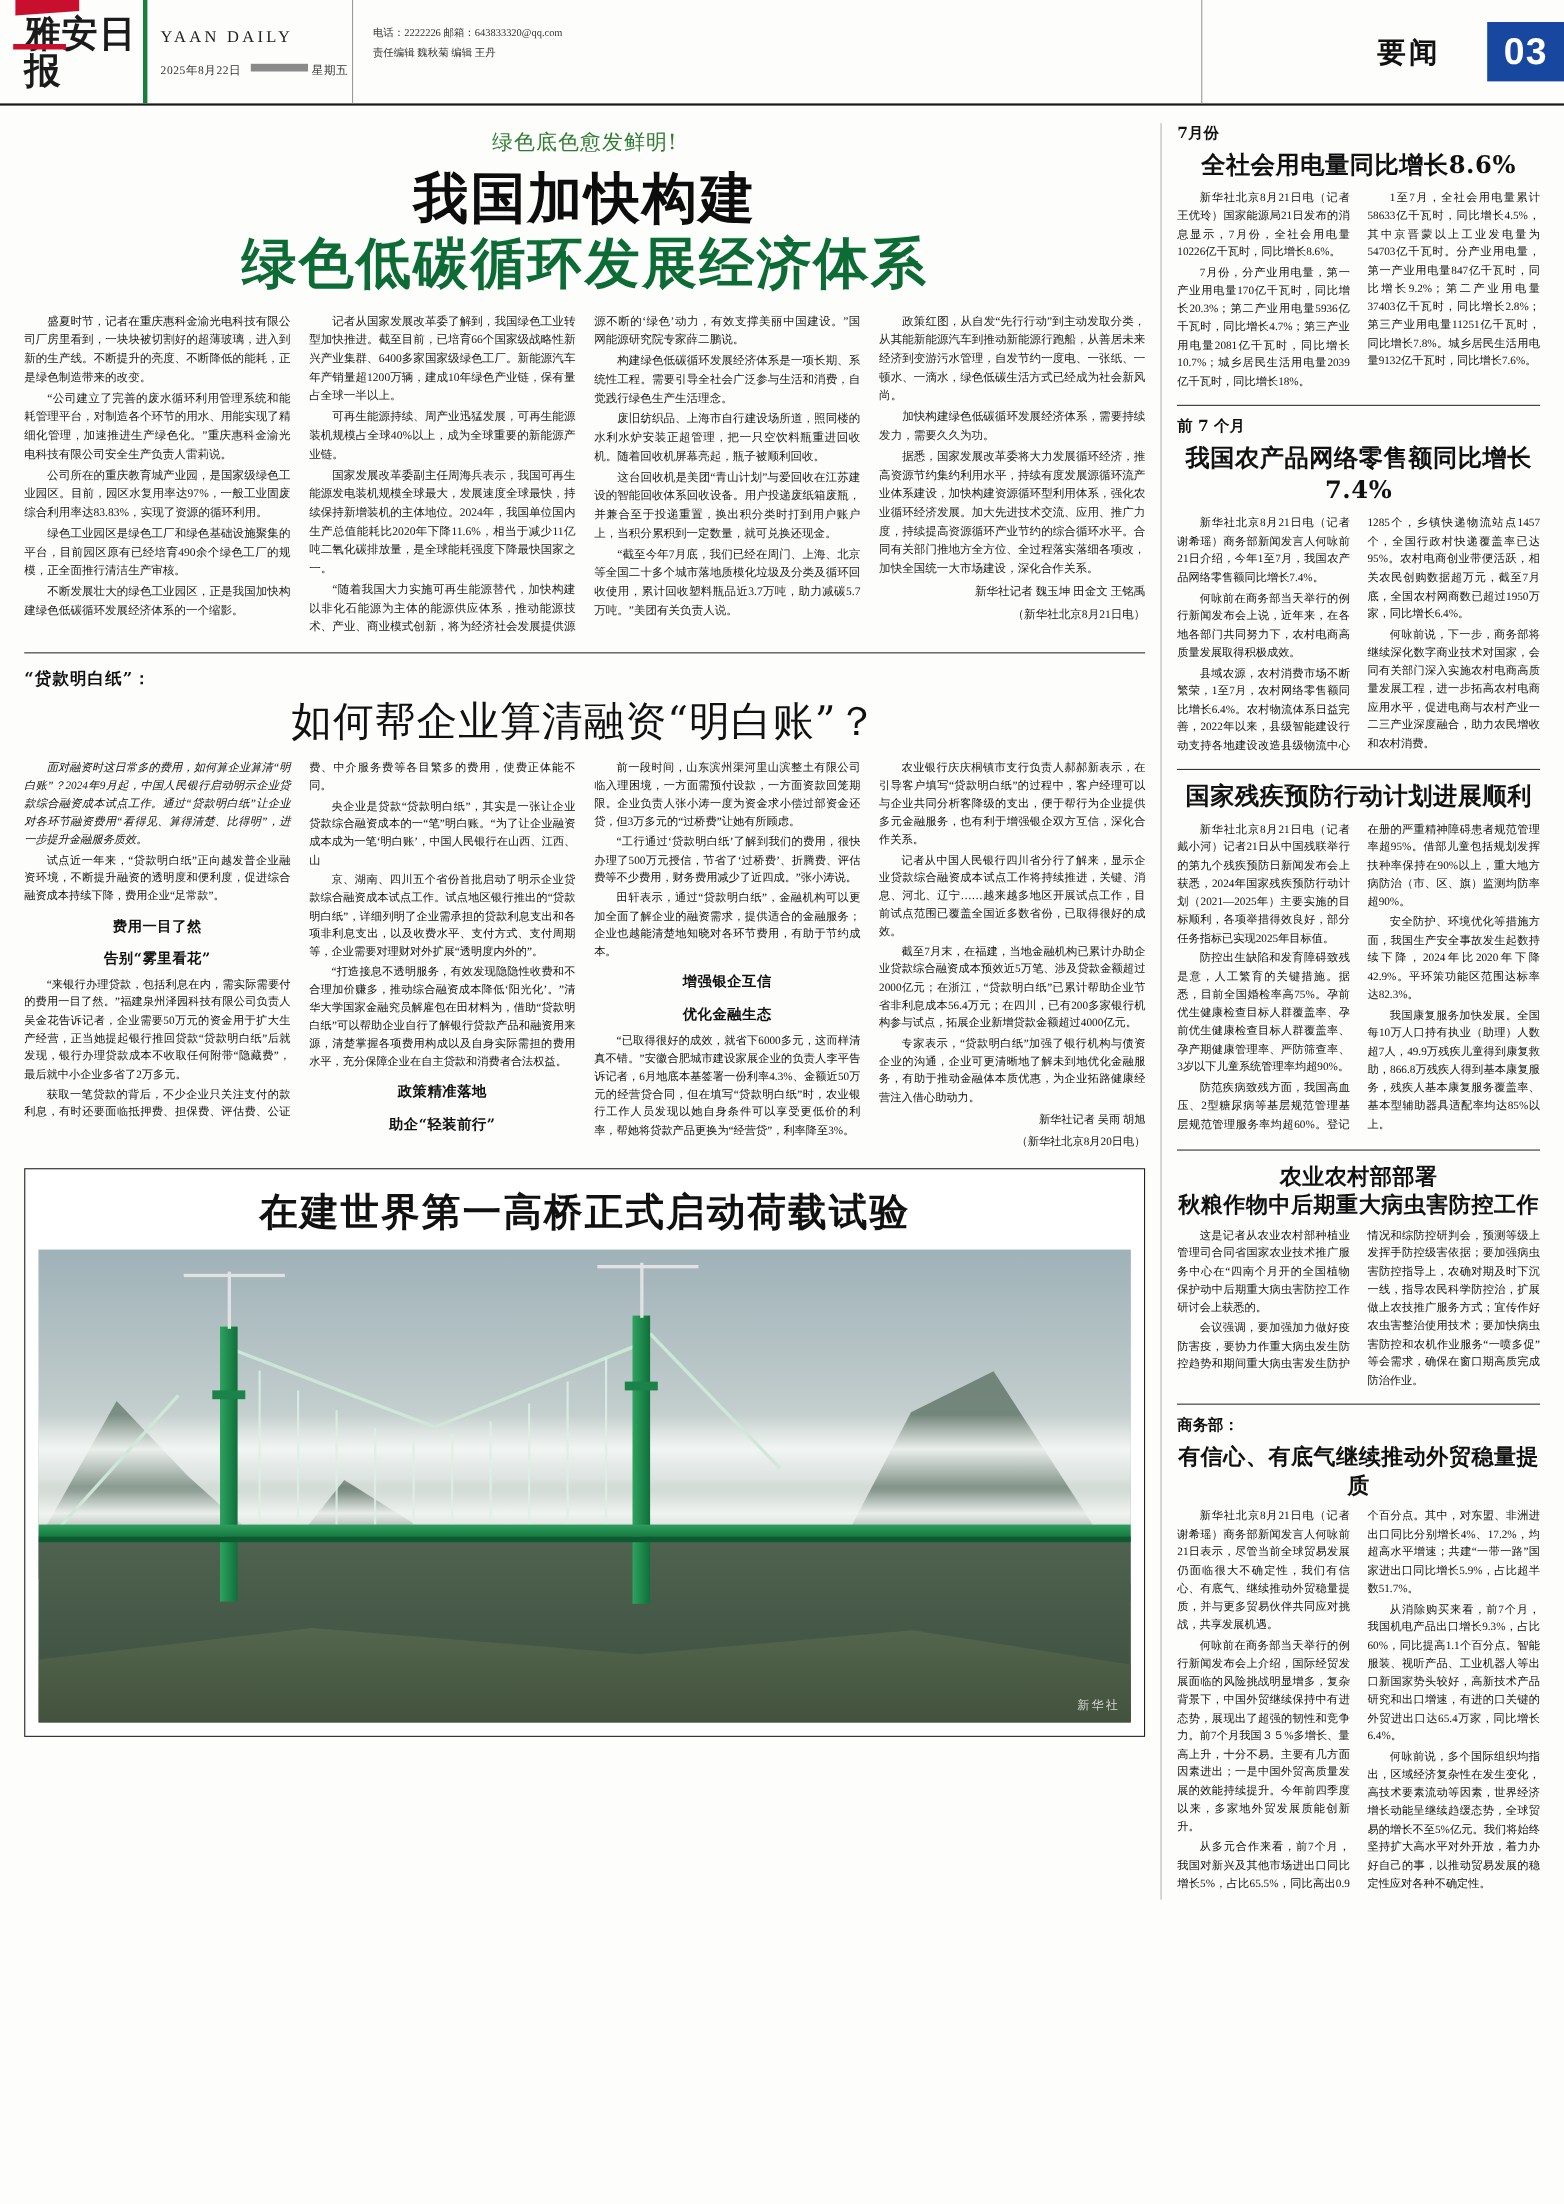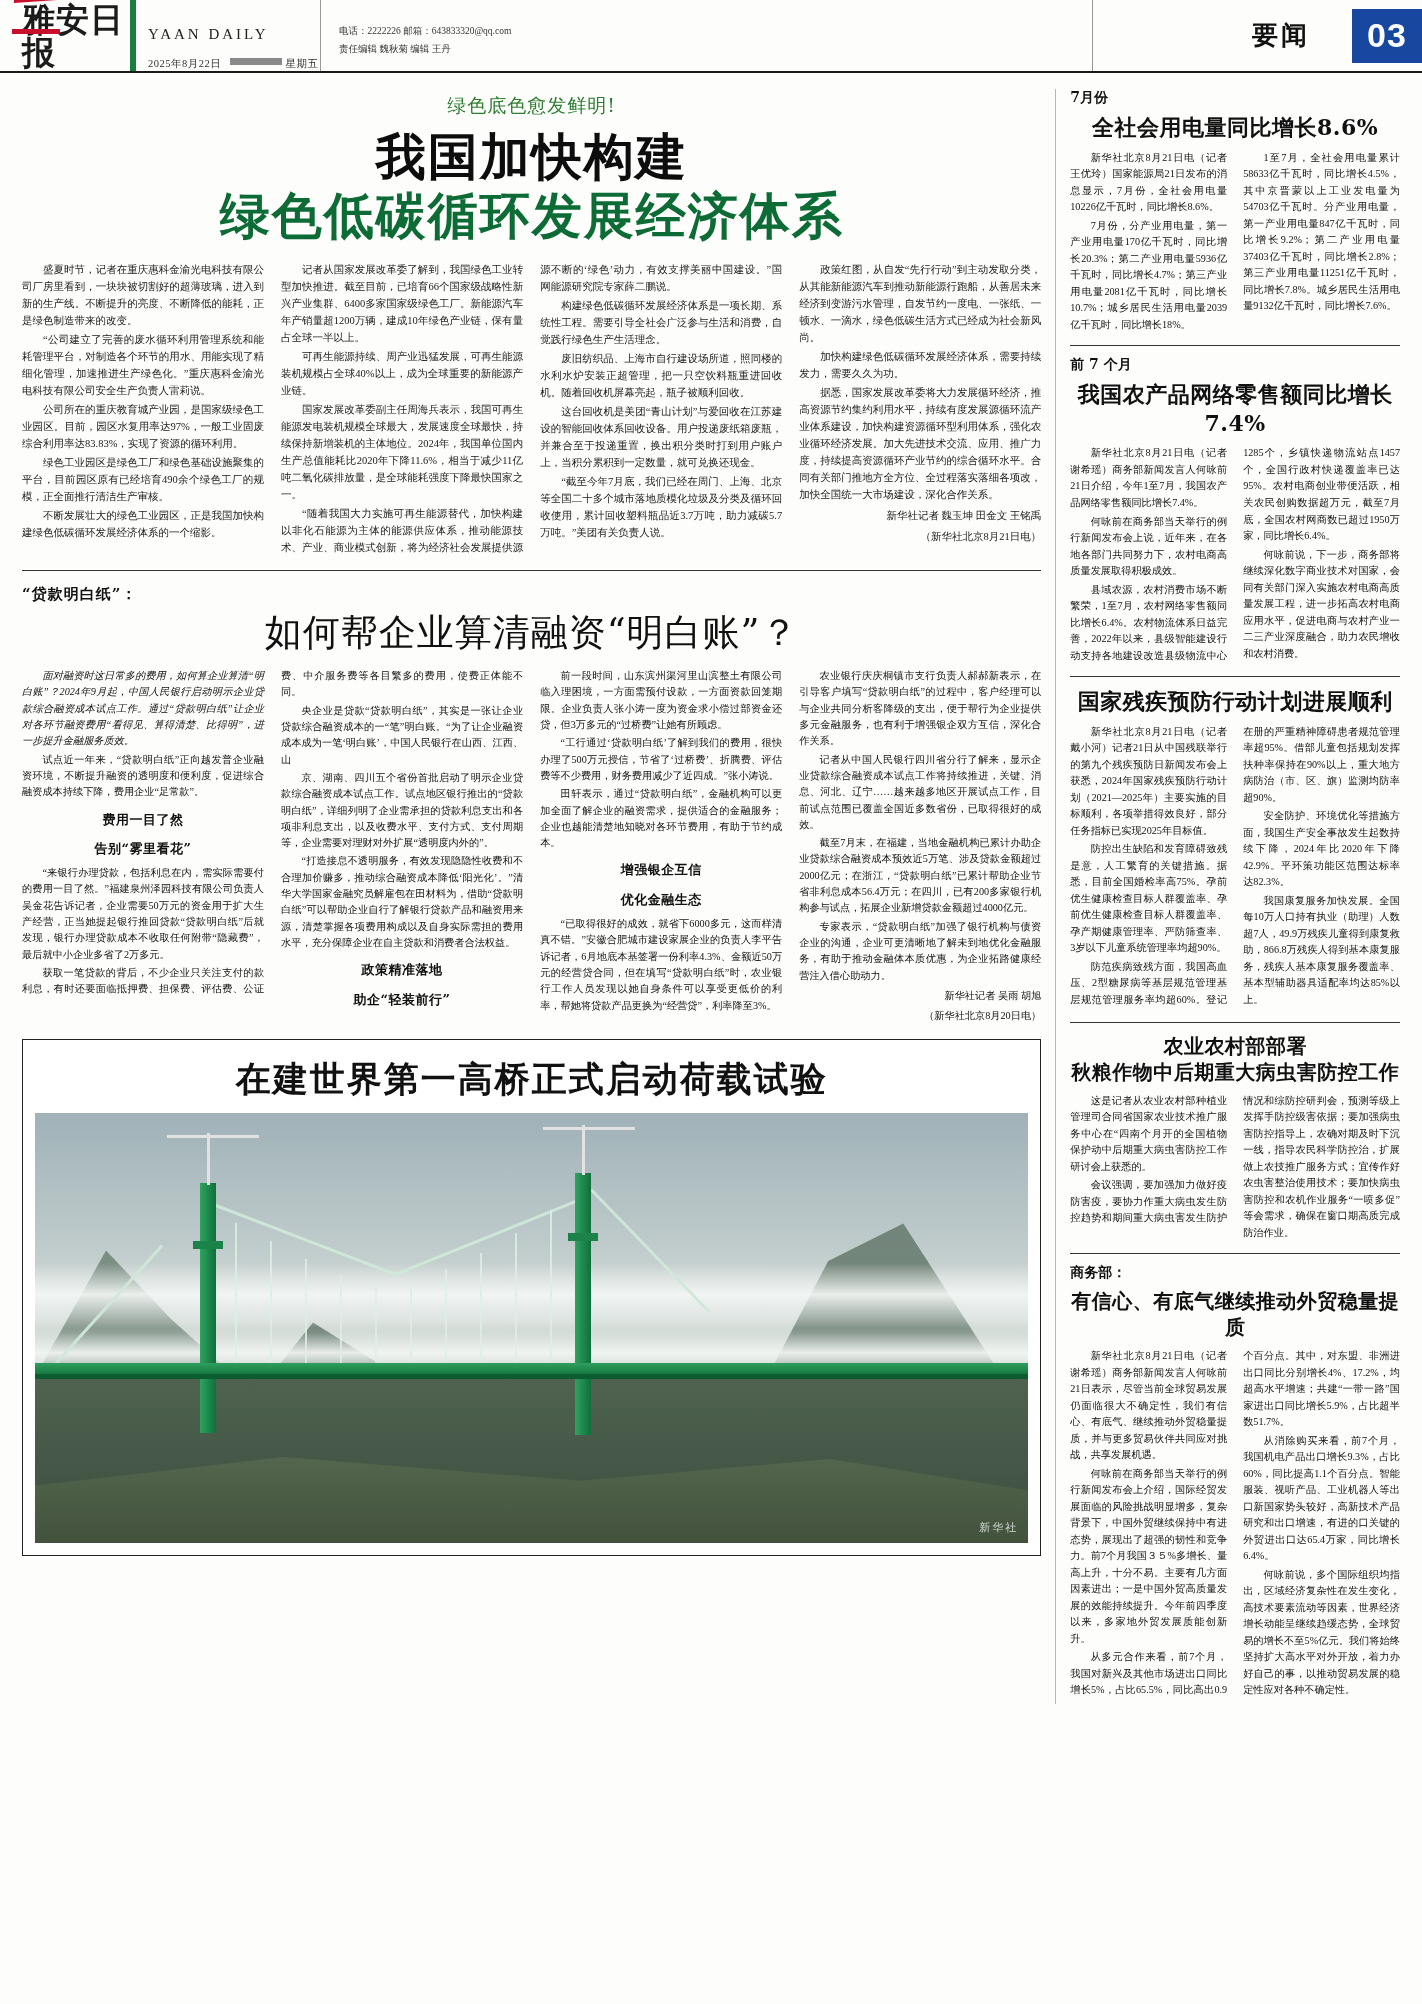--- a/index.html
+++ b/index.html
@@ -8,21 +8,21 @@
     width:1422px; height:2004px;
     background:#fdfdfb;
     font-family:"Liberation Serif", serif;
     color:#111;
     position:relative;
     overflow:hidden;
   }
   
   .masthead {
     position:relative;
-    height:73px;
+    height:96px;
     border-bottom:2px solid #1a1a1a;
     display:flex;
     align-items:stretch;
   }
   .logo-block {
     width:130px;
     display:flex; align-items:center; justify-content:center;
     padding-left:22px;
   }
   .logo-cn {
@@ -40,21 +40,21 @@
     background:#c8102e;
     transform:skewY(-4deg);
   }
   .logo-red2 {
     position:absolute; left:-10px; top:26px;
     width:48px; height:5px;
     background:#c8102e;
   }
   .mast-mid {
     width:190px;
-    border-left:6px solid #15803d;
+    border-left:4px solid #15803d;
     padding:26px 0 0 12px;
   }
   .mast-en {
     font-family:"Liberation Serif", serif;
     font-size:15px; letter-spacing:3px; color:#222;
   }
   .mast-date {
     margin-top:14px;
     font-size:10.5px; color:#333; letter-spacing:0.5px;
   }

